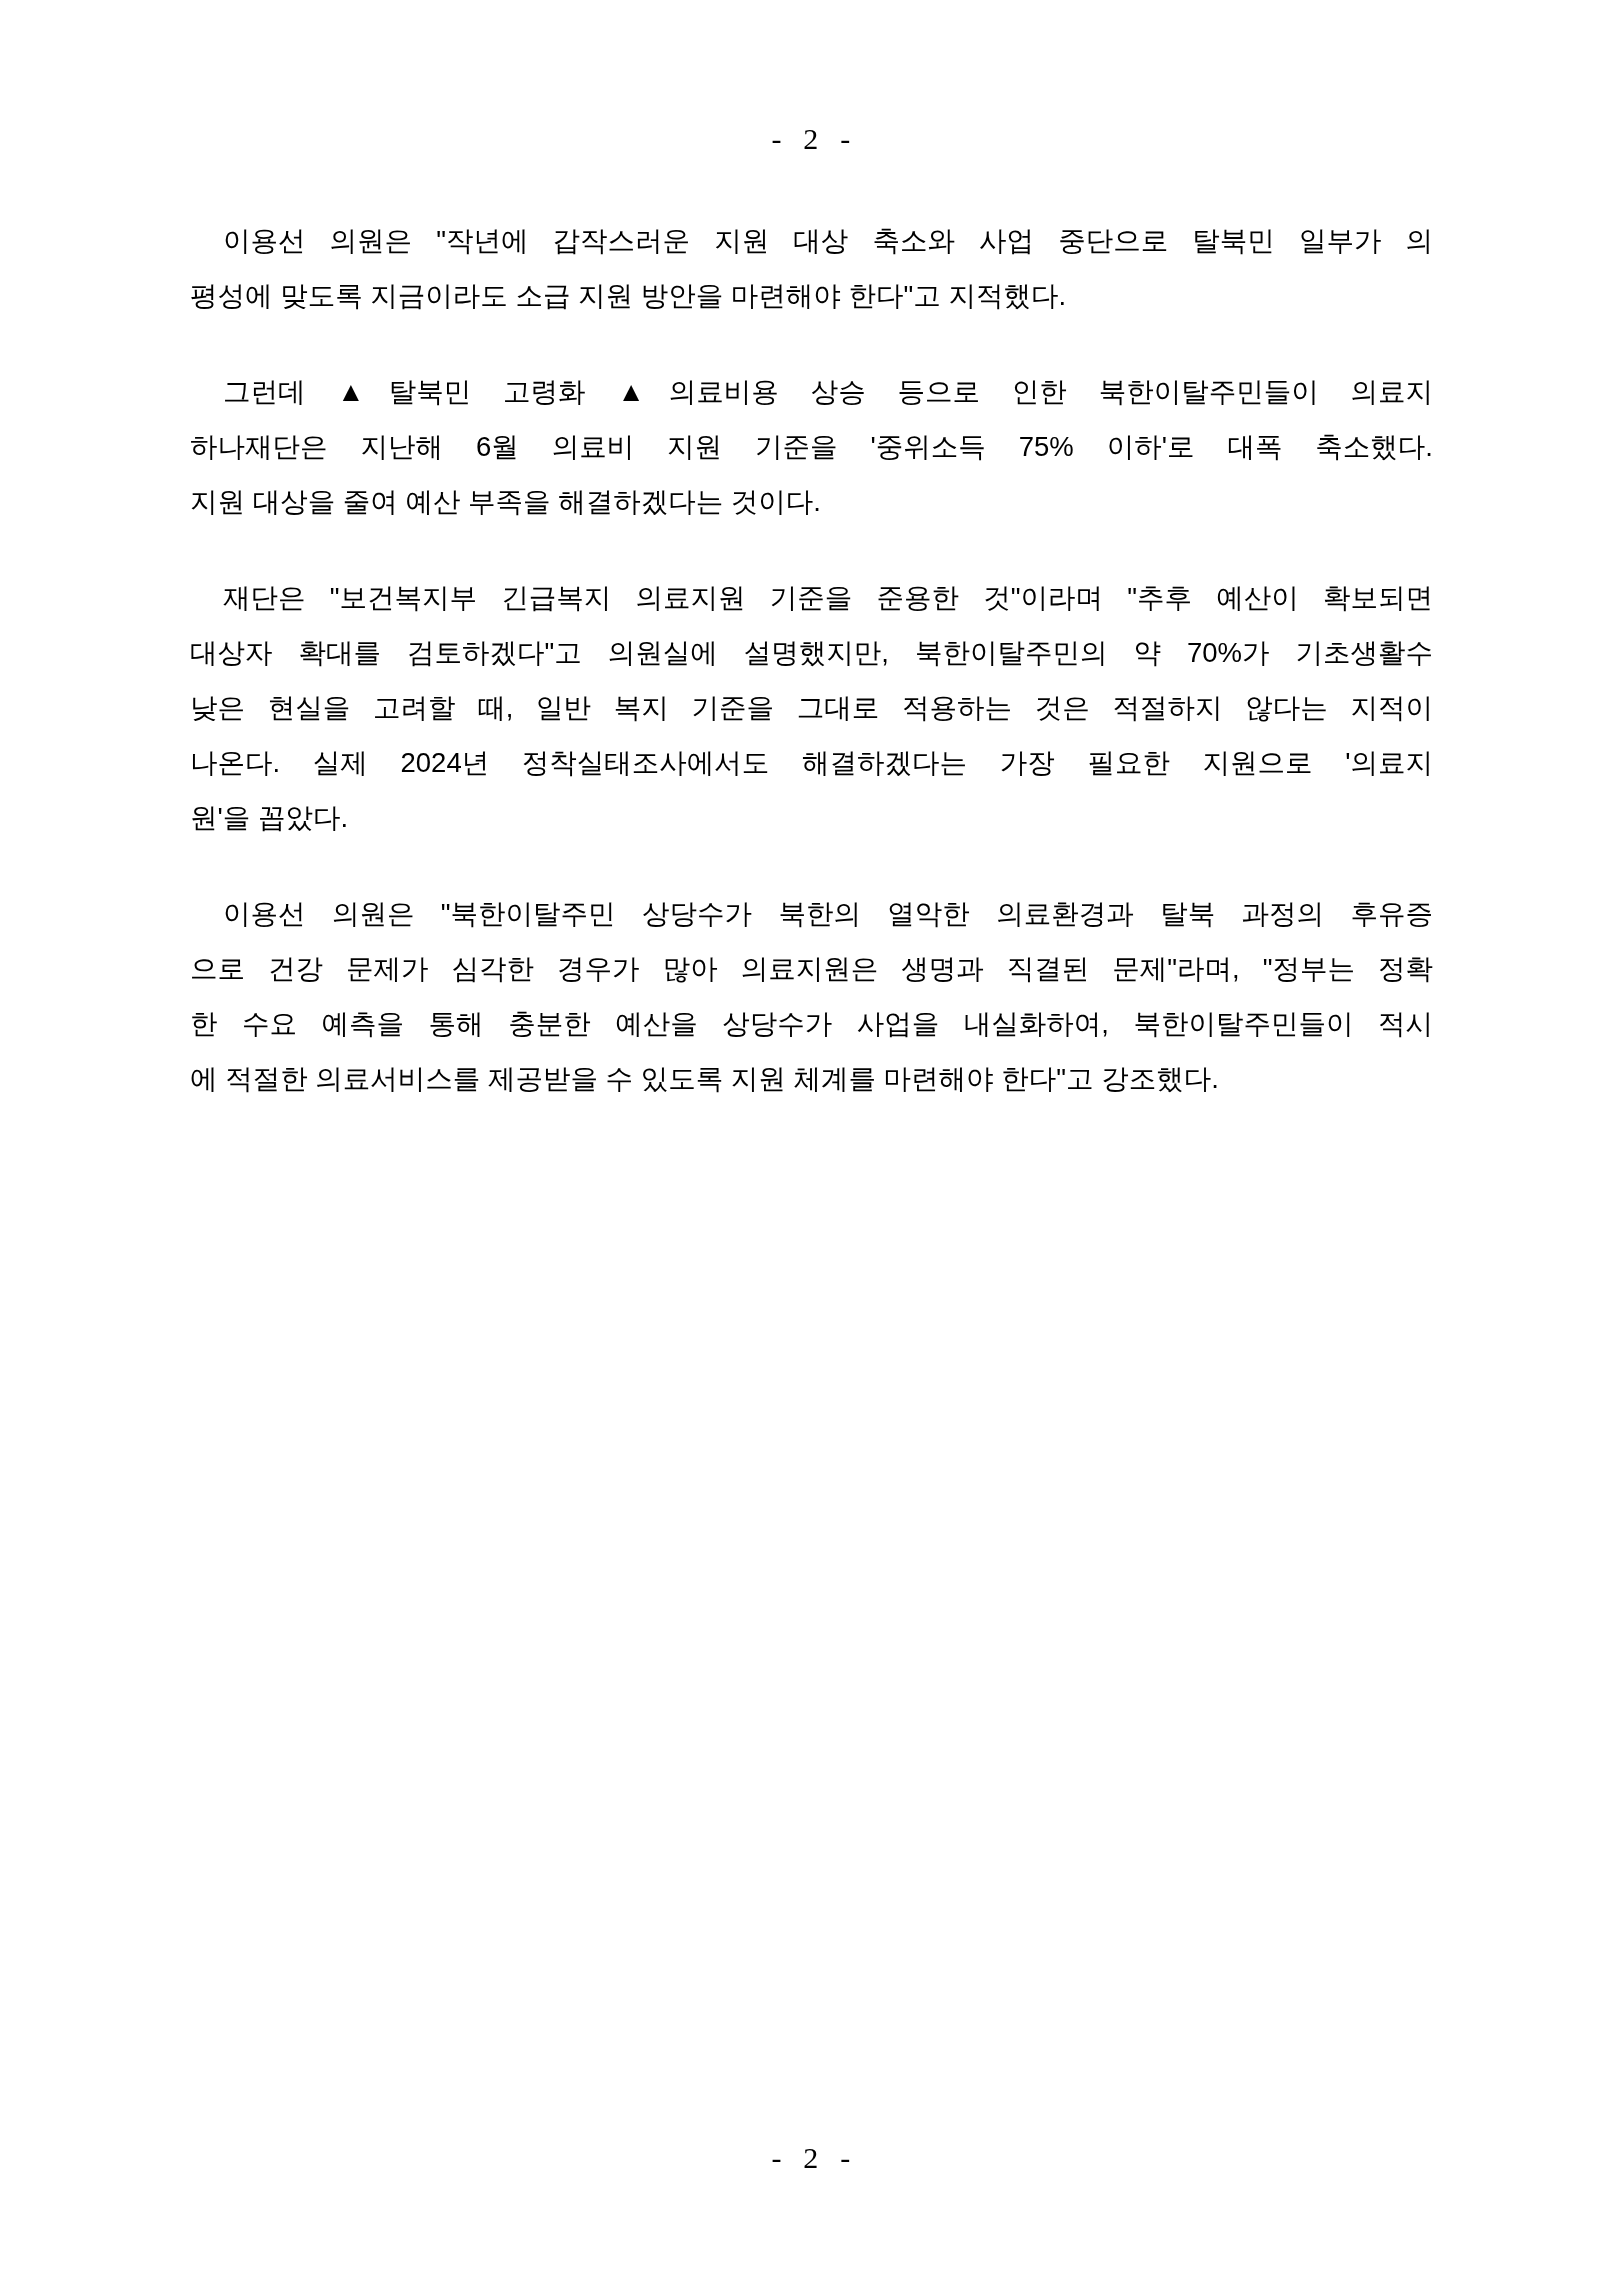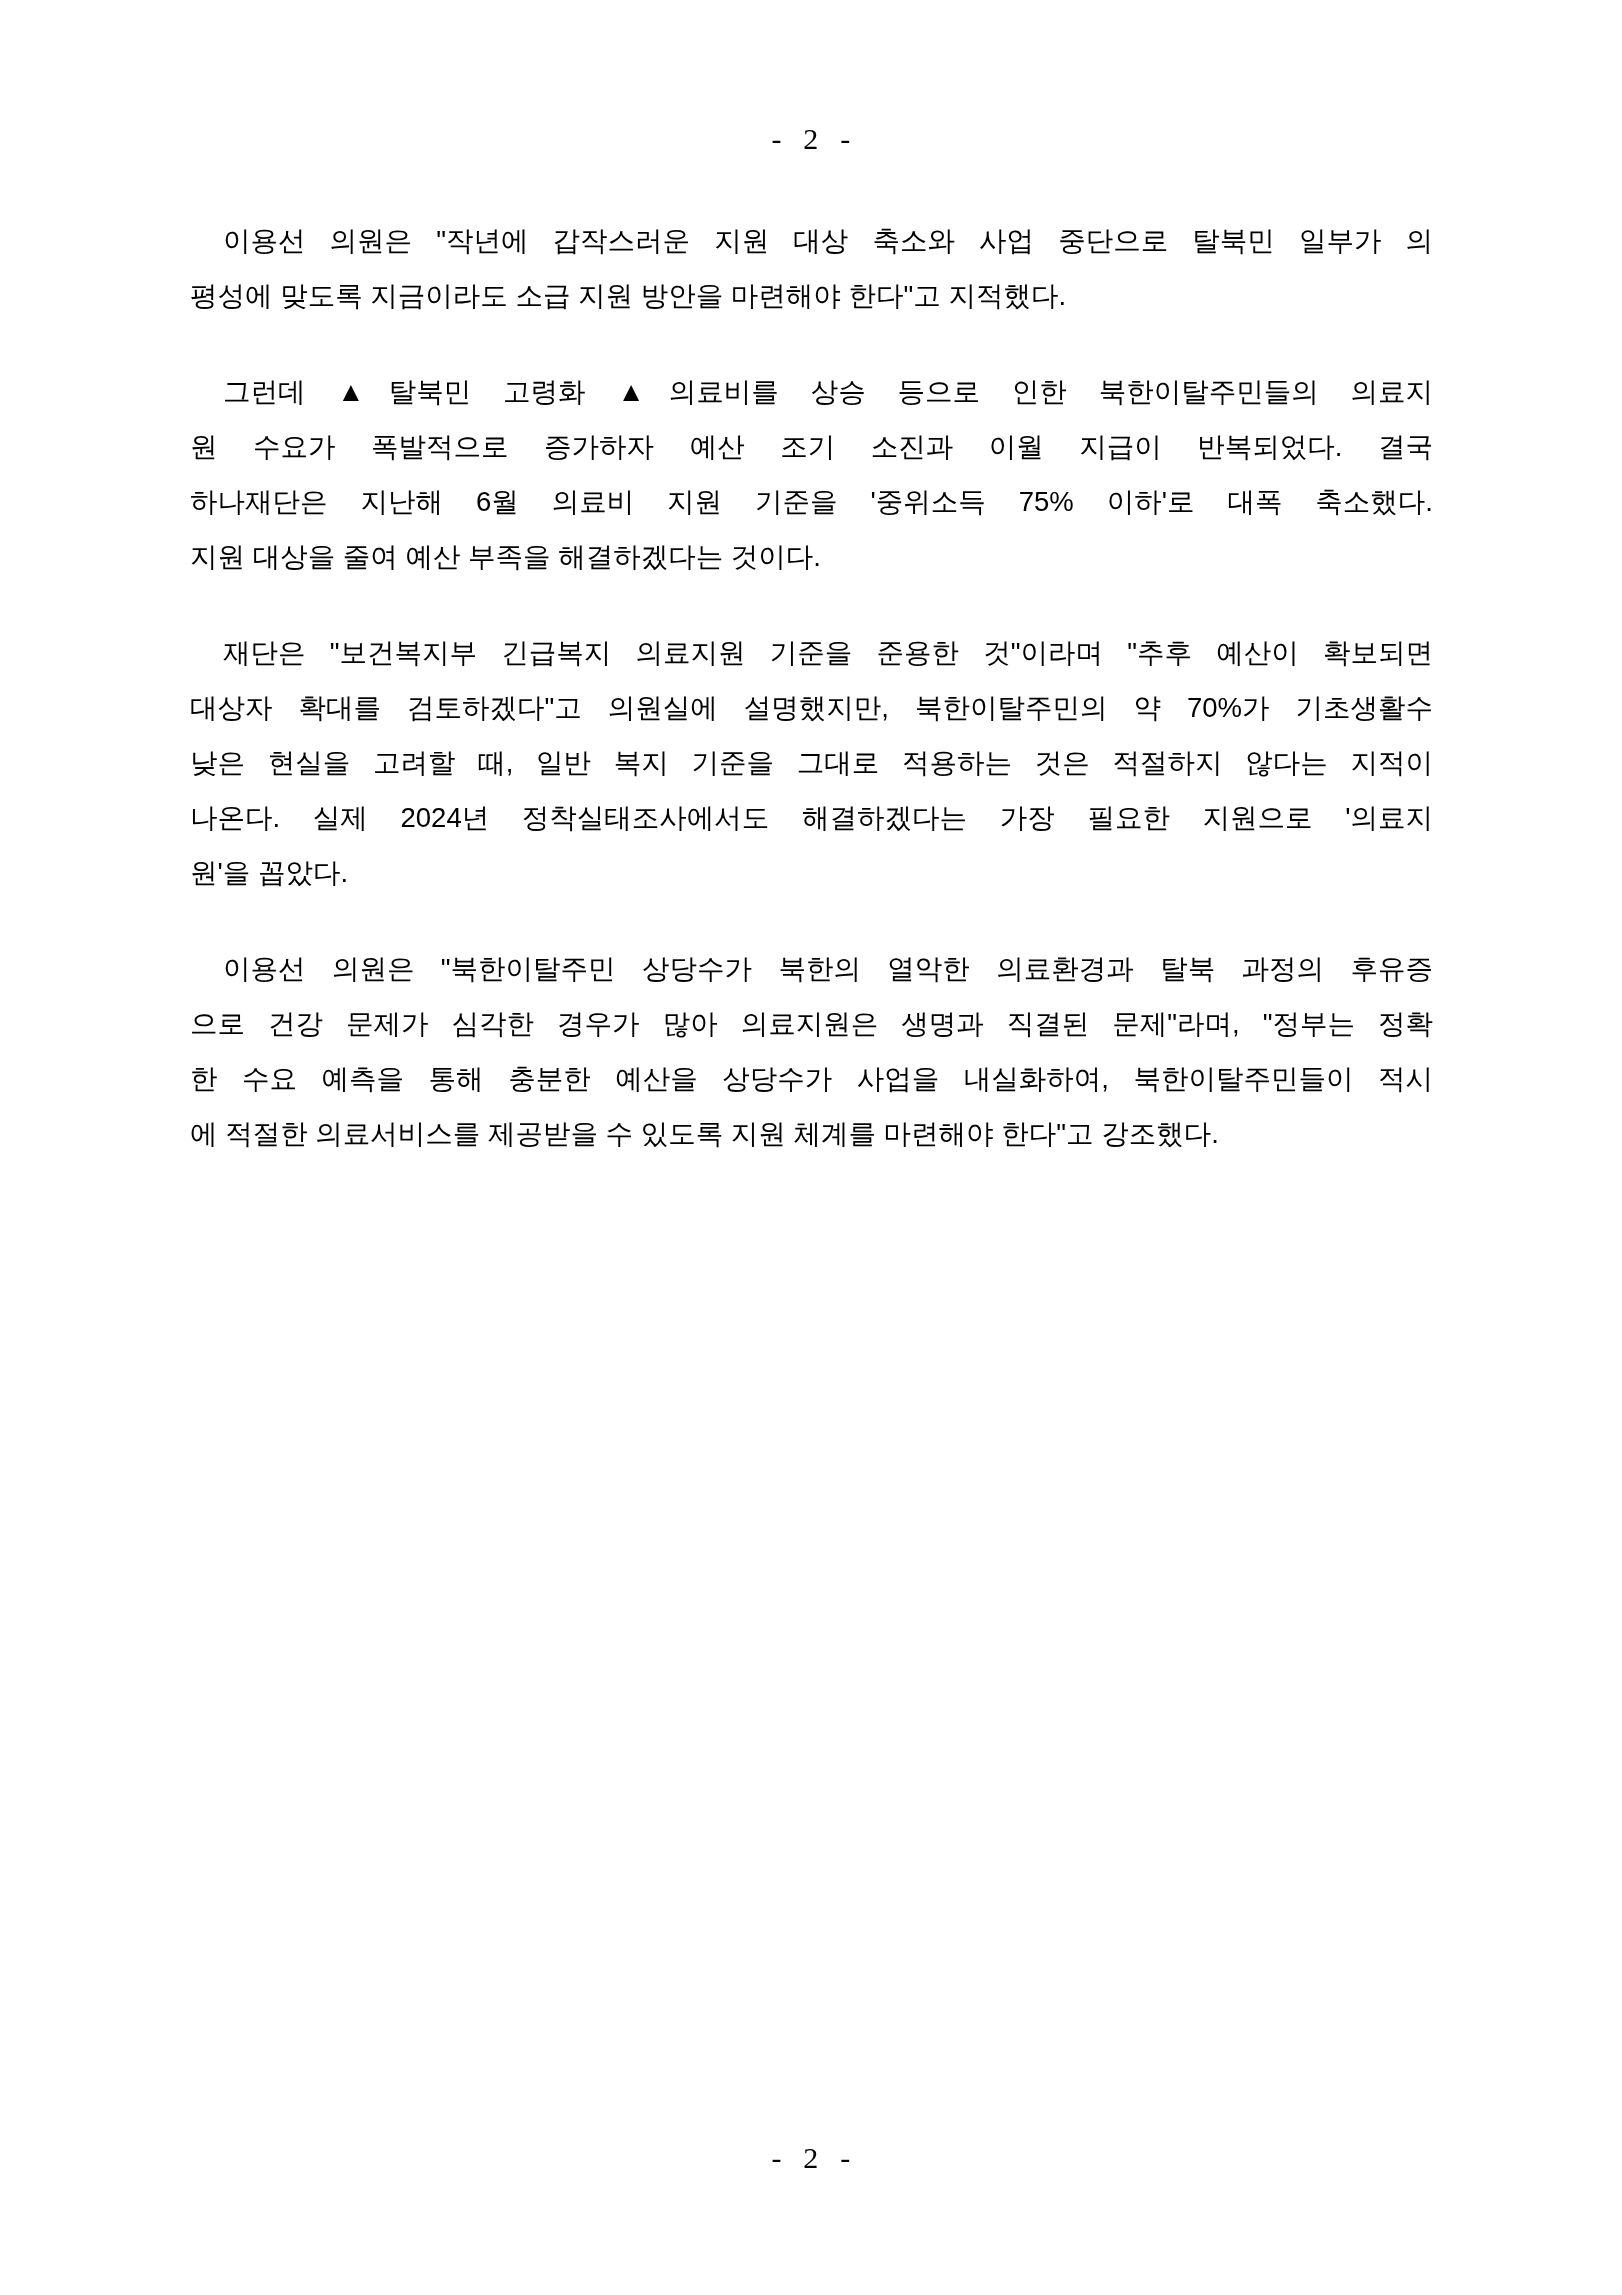--- a/index.html
+++ b/index.html
@@ -56,22 +56,21 @@
 
   <div class="content">
 
     <div class="para">
       <div class="line first">이용선 의원은 "작년에 갑작스러운 지원 대상 축소와 사업 중단으로 탈북민 일부가 의</div>
       <div class="line last">평성에 맞도록 지금이라도 소급 지원 방안을 마련해야 한다"고 지적했다.</div>
     </div>
 
 
     <div class="para">
-      <div class="line first">그런데 ▲탈북민 고령화 ▲의료비를 상승 등으로 인한 북한이탈주민들의 의료지</div>
-      <div class="line">원 수요가 폭발적으로 증가하자 예산 조기 소진과 이월 지급이 반복되었다. 결국</div>
+      <div class="line first">그런데 ▲탈북민 고령화 ▲의료비용 상승 등으로 인한 북한이탈주민들이 의료지</div>
       <div class="line">하나재단은 지난해 6월 의료비 지원 기준을 '중위소득 75% 이하'로 대폭 축소했다.</div>
       <div class="line last">지원 대상을 줄여 예산 부족을 해결하겠다는 것이다.</div>
     </div>
 
     <div class="para">
       <div class="line first">재단은 "보건복지부 긴급복지 의료지원 기준을 준용한 것"이라며 "추후 예산이 확보되면</div>
       <div class="line">대상자 확대를 검토하겠다"고 의원실에 설명했지만, 북한이탈주민의 약 70%가 기초생활수</div>
       <div class="line">낮은 현실을 고려할 때, 일반 복지 기준을 그대로 적용하는 것은 적절하지 않다는 지적이</div>
       <div class="line">나온다. 실제 2024년 정착실태조사에서도 해결하겠다는 가장 필요한 지원으로 '의료지</div>
       <div class="line last">원'을 꼽았다.</div>

